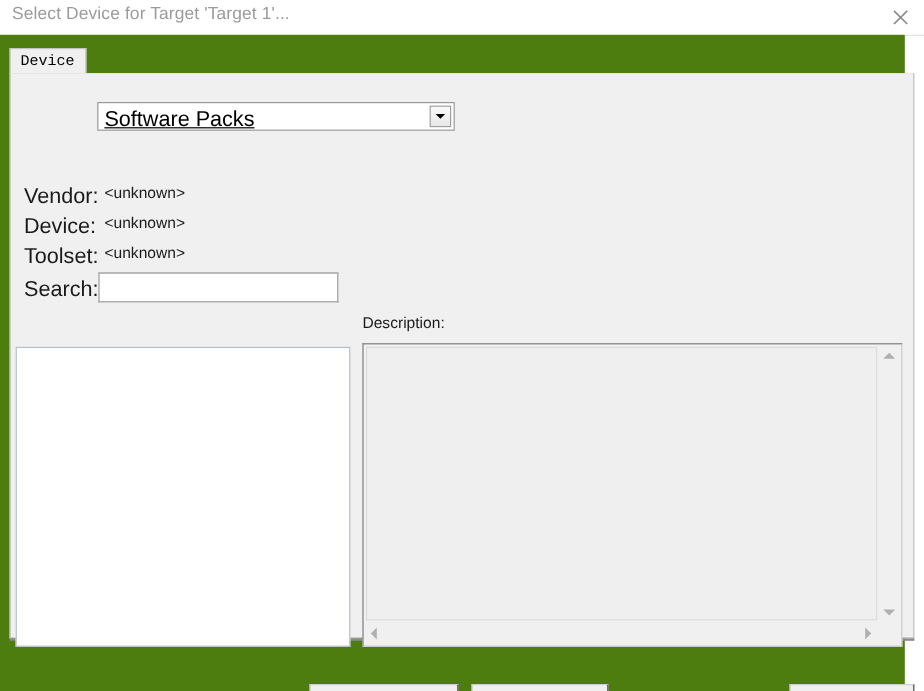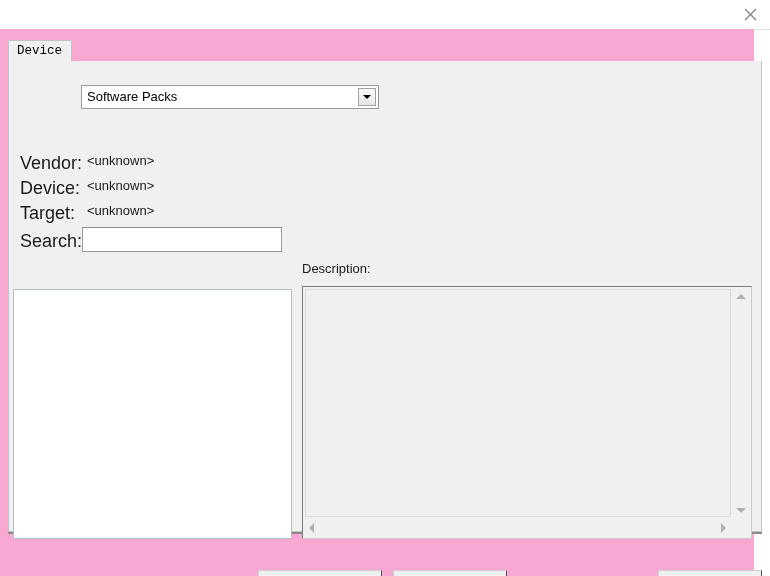--- a/index.html
+++ b/index.html
@@ -38,21 +38,21 @@
     width: 28px; height: 25px;
     cursor: default;
   }
   #close-button svg { display: block; margin: 6px auto 0; }
 
   
   #dialog-body {
     position: absolute;
     left: 0; top: 29px;
     width: 754px; height: 547px;
-    background: #f9a8d4;
+    background: #4d7c0f;
   }
 
   
   #tabstrip {
     position: absolute;
     left: 8px; top: 11px;
     width: 754px; height: 22px;
   }
   .tab {
     position: absolute;
@@ -100,23 +100,24 @@
     left: 81px; top: 56px;
     width: 298px; height: 24px;
     background: #ffffff;
     border: 1px solid #9a9a9a;
     box-sizing: border-box;
     cursor: default;
   }
   #pack-combo-text {
     position: absolute;
     left: 5px; top: 3px;
-    font-size: 13px;
+    font-size: 18px;
     color: #000;
     white-space: nowrap;
+    text-decoration: underline;
   }
   #pack-combo-button {
     position: absolute;
     right: 2px; top: 2px;
     width: 18px; height: 18px;
     background: linear-gradient(#fbfbfb, #e7e7e7);
     border: 1px solid #a0a0a0;
     box-sizing: border-box;
     cursor: default;
   }
@@ -283,20 +284,21 @@
     cursor: default;
   }
   #ok-button     { left: 258px; top: 541px; width: 124px; }
   #cancel-button { left: 393px; top: 541px; width: 114px; }
   #help-button   { left: 658px; top: 541px; width: 104px; }
 </style>
 </head>
 <body>
 
 <div id="titlebar">
+  <div id="title-text">Select Device for Target 'Target 1'...</div>
   <div id="close-button">
     <svg width="13" height="13" viewBox="0 0 13 13">
       <line x1="1" y1="1" x2="12" y2="12" stroke="#8a8a8a" stroke-width="1.4"></line>
       <line x1="12" y1="1" x2="1" y2="12" stroke="#8a8a8a" stroke-width="1.4"></line>
     </svg>
   </div>
 </div>
 
 <div id="dialog-body">
 
@@ -314,21 +316,21 @@
       <div class="tri-down"></div>
     </div>
   </div>
 
   <div class="info-label" id="vendor-label">Vendor:</div>
   <div class="info-value" id="vendor-value">&lt;unknown&gt;</div>
 
   <div class="info-label" id="device-label">Device:</div>
   <div class="info-value" id="device-value">&lt;unknown&gt;</div>
 
-  <div class="info-label" id="toolset-label">Target:</div>
+  <div class="info-label" id="toolset-label">Toolset:</div>
   <div class="info-value" id="toolset-value">&lt;unknown&gt;</div>
 
   <div class="info-label" id="search-label">Search:</div>
   <input id="search-input" type="text" placeholder="" style="">
 
   <div id="device-list"></div>
 
   <div id="description-label">Description:</div>
 
   <div id="description-panel">

